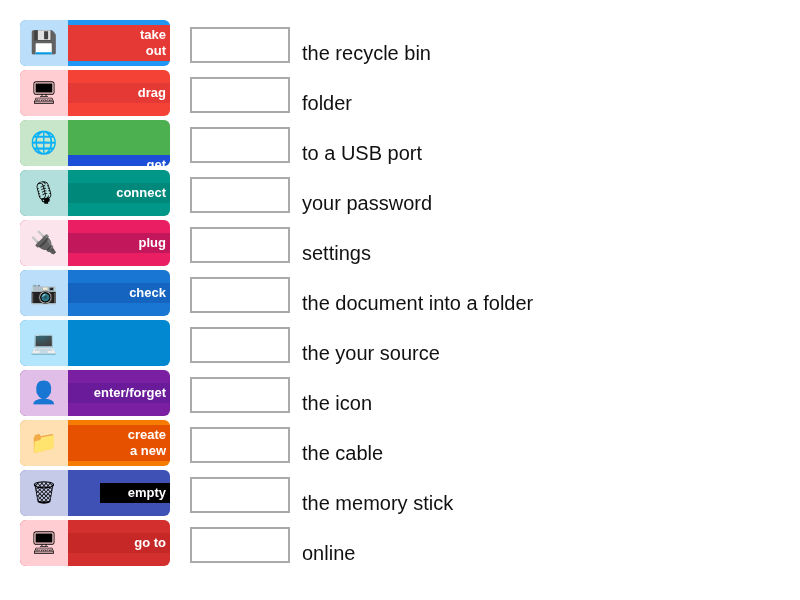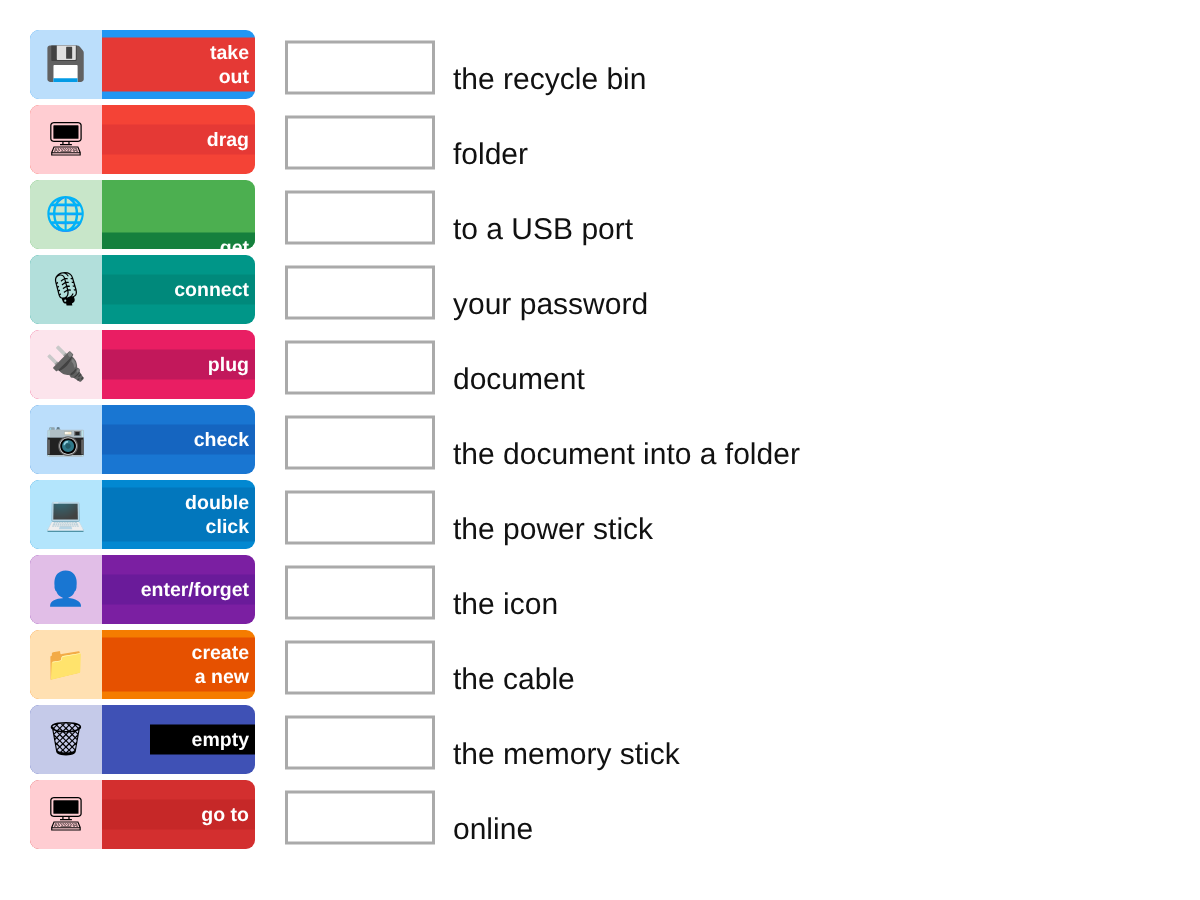--- a/index.html
+++ b/index.html
@@ -94,37 +94,36 @@
 <div class="action-btn" style="background: rgb(33, 150, 243);">
       <span class="btn-icon" style="background: rgb(187, 222, 251);">💾</span>
       <span class="btn-label" style="background: rgb(229, 57, 53);">take<br>out</span>
     </div>
     <div class="action-btn" style="background: rgb(244, 67, 54);">
       <span class="btn-icon" style="background: rgb(255, 205, 210);">🖥</span>
       <span class="btn-label" style="background: rgb(229, 57, 53);">drag</span>
     </div>
     <div class="action-btn" style="background: rgb(76, 175, 80);">
       <span class="btn-icon" style="background: rgb(200, 230, 201);">🌐</span>
-      <span class="btn-label" style="background: #15803d; margin-top: 44px;">get</span>
+      <span class="btn-label" style="background: #1d4ed8; margin-top: 44px;">get</span>
     </div>
     <div class="action-btn" style="background: rgb(0, 150, 136);">
       <span class="btn-icon" style="background: rgb(178, 223, 219);">🎙</span>
       <span class="btn-label" style="background: rgb(0, 137, 123);">connect</span>
     </div>
     <div class="action-btn" style="background: rgb(233, 30, 99);">
       <span class="btn-icon" style="background: rgb(252, 228, 236);">🔌</span>
       <span class="btn-label" style="background: rgb(194, 24, 91); padding-left: 20px;">plug</span>
     </div>
     <div class="action-btn" style="background: rgb(25, 118, 210);">
       <span class="btn-icon" style="background: rgb(187, 222, 251);">📷</span>
       <span class="btn-label" style="background: rgb(21, 101, 192);">check</span>
     </div>
     <div class="action-btn" style="background: rgb(2, 136, 209);">
       <span class="btn-icon" style="background: rgb(179, 229, 252);">💻</span>
-      <span class="btn-label" style="background: rgb(2, 119, 189);">double<br>click</span>
     </div>
     <div class="action-btn" style="background: rgb(123, 31, 162);">
       <span class="btn-icon" style="background: rgb(225, 190, 231);">👤</span>
       <span class="btn-label" style="background: rgb(106, 27, 154);">enter/forget</span>
     </div>
     <div class="action-btn" style="background: rgb(245, 124, 0);">
       <span class="btn-icon" style="background: rgb(255, 224, 178);">📁</span>
       <span class="btn-label" style="background: rgb(230, 81, 0);">create<br>a new</span>
     </div>
     <div class="action-btn" style="background: rgb(63, 81, 181);">
@@ -150,29 +149,29 @@
     <div class="match-row">
       <div class="match-box"></div>
       <span class="match-text">to a USB port</span>
     </div>
     <div class="match-row">
       <div class="match-box"></div>
       <span class="match-text">your password</span>
     </div>
     <div class="match-row">
       <div class="match-box"></div>
-      <span class="match-text">document</span>
+      <span class="match-text">settings</span>
     </div>
     <div class="match-row">
       <div class="match-box"></div>
       <span class="match-text">the document into a folder</span>
     </div>
     <div class="match-row">
       <div class="match-box"></div>
-      <span class="match-text">the power stick</span>
+      <span class="match-text">the your source</span>
     </div>
     <div class="match-row">
       <div class="match-box"></div>
       <span class="match-text">the icon</span>
     </div>
     <div class="match-row">
       <div class="match-box"></div>
       <span class="match-text">the cable</span>
     </div>
     <div class="match-row">

